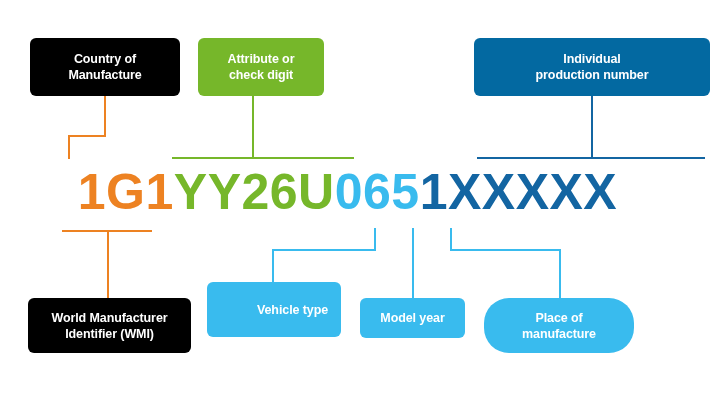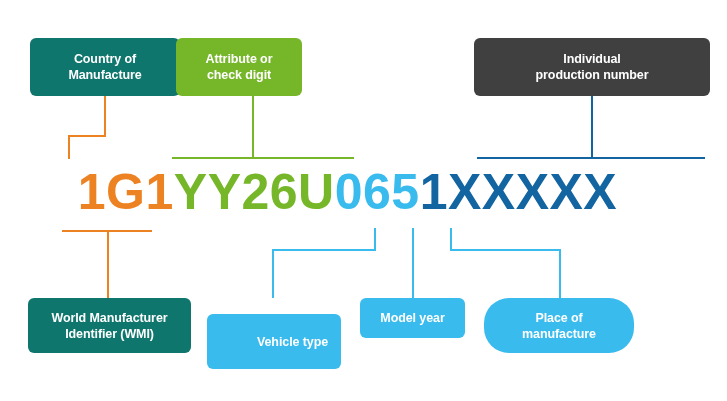--- a/index.html
+++ b/index.html
@@ -31,23 +31,23 @@
     text-align: center;
     font-weight: bold;
     font-size: 12.5px;
     line-height: 1.28;
     letter-spacing: -0.1px;
     padding: 4px 8px;
     font-family: "Liberation Sans", sans-serif;
   }
   .box span { display: block; width: 100%; white-space: pre-line; }
 
-  .box.orange      { background: #0f766e; }
+  .box.orange      { background: #000000; }
   .box.green       { background: #76B72A; }
-  .box.blue-dark   { background: #404040; }
+  .box.blue-dark   { background: #0369a1; }
   .box.blue-light  { background: #39BBEE; }
 
   
   .vline, .hline {
     position: absolute;
   }
   .vline { width: 2px; }
   .hline { height: 2px; }
 
   .c-orange     { background: #ED8222; }
@@ -78,21 +78,21 @@
 </head>
 <body>
 
 <div id="canvas">
 
   <div class="box orange" style="left:30px; top:38px; width:150px; height:58px;">
     <span>Country of
 Manufacture</span>
   </div>
 
-  <div class="box green" style="left:176px; top:38px; width:126px; height:58px;">
+  <div class="box green" style="left:198px; top:38px; width:126px; height:58px;">
     <span>Attribute or
 check digit</span>
   </div>
 
   <div class="box blue-dark" style="left:474px; top:38px; width:236px; height:58px;">
     <span>Individual
 production number</span>
   </div>
 
   <div class="vline c-orange" style="left:104px; top:96px; height:40px;"></div>
@@ -120,21 +120,21 @@
 
   <div class="vline c-blue-light" style="left:450px; top:228px; height:22px;"></div>
   <div class="hline c-blue-light" style="left:450px; top:249px; width:111px;"></div>
   <div class="vline c-blue-light" style="left:559px; top:249px; height:49px;"></div>
 
   <div class="box orange" style="left:28px; top:298px; width:163px; height:55px;">
     <span>World Manufacturer
 Identifier (WMI)</span>
   </div>
 
-  <div class="box blue-light" style="left:207px; top:314px; width:134px; height:55px;padding-left:45px;">
+  <div class="box blue-light" style="left:207px; top:282px; width:134px; height:55px;padding-left:45px;">
     <span>Vehicle type</span>
   </div>
 
   <div class="box blue-light" style="left:360px; top:298px; width:105px; height:40px;">
     <span>Model year</span>
   </div>
 
   <div class="box blue-light" style="left:484px; top:298px; width:150px; height:55px;border-radius:25px;">
     <span>Place of
 manufacture</span>

